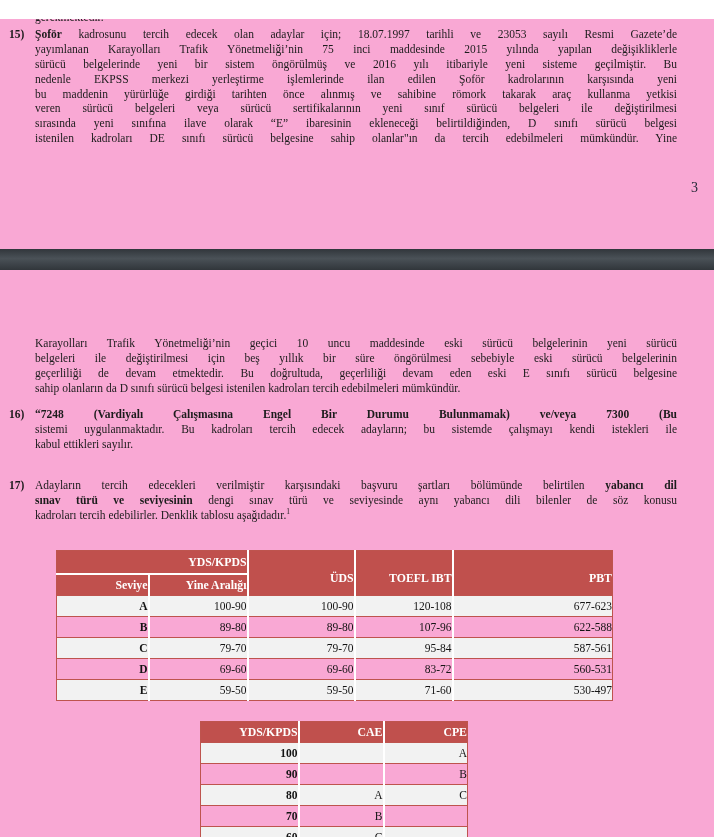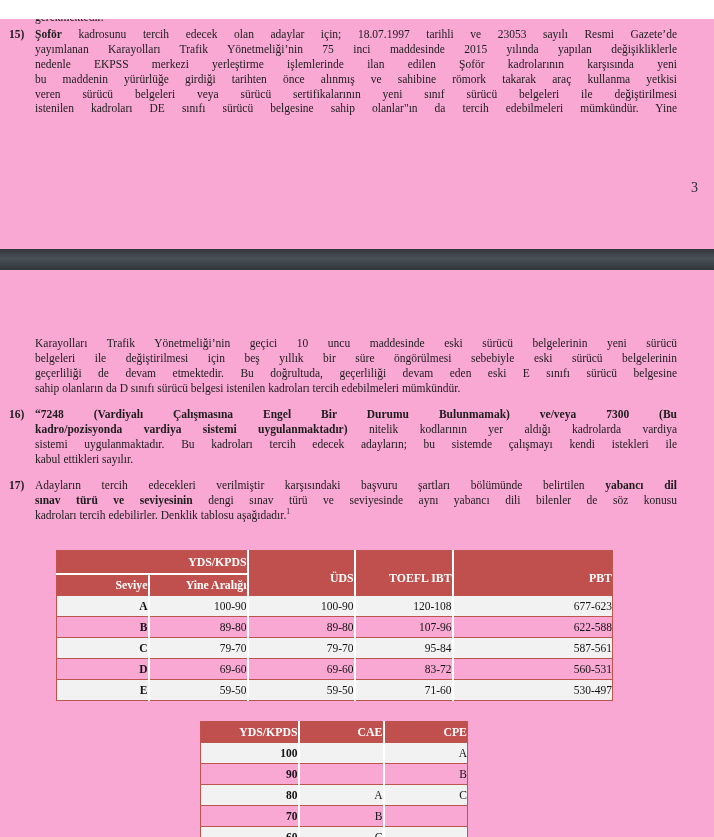--- a/index.html
+++ b/index.html
@@ -37,41 +37,42 @@
 <body>
 
 <div class="page">
 
   <div class="clip-line">gerekmektedir.</div>
 
   <div class="num" style="top:8px">15)</div>
   <div class="para" style="top:8px">
       <div class="line"><span class="b">Şoför</span><span> kadrosunu tercih edecek olan adaylar için; 18.07.1997 tarihli ve 23053 sayılı Resmi Gazete’de</span></div>
       <div class="line"><span>yayımlanan Karayolları Trafik Yönetmeliği’nin 75 inci maddesinde 2015 yılında yapılan değişikliklerle</span></div>
+      <div class="line"><span>sürücü belgelerinde yeni bir sistem öngörülmüş ve 2016 yılı itibariyle yeni sisteme geçilmiştir. Bu</span></div>
       <div class="line"><span>nedenle EKPSS merkezi yerleştirme işlemlerinde ilan edilen Şoför kadrolarının karşısında yeni</span></div>
       <div class="line"><span>bu maddenin yürürlüğe girdiği tarihten önce alınmış ve sahibine römork takarak araç kullanma yetkisi</span></div>
       <div class="line"><span>veren sürücü belgeleri veya sürücü sertifikalarının yeni sınıf sürücü belgeleri ile değiştirilmesi</span></div>
+      <div class="line"><span>sırasında yeni sınıfına ilave olarak “E” ibaresinin ekleneceği belirtildiğinden, D sınıfı sürücü belgesi</span></div>
       <div class="line"><span>istenilen kadroları DE sınıfı sürücü belgesine sahip olanlar"ın da tercih edebilmeleri mümkündür. Yine</span></div>
     </div>
 
   <div class="pageno">3</div>
 
   <div class="band"></div>
 
   <div class="para" style="top:317px">
       <div class="line"><span>Karayolları Trafik Yönetmeliği’nin geçici 10 uncu maddesinde eski sürücü belgelerinin yeni sürücü</span></div>
       <div class="line"><span>belgeleri ile değiştirilmesi için beş yıllık bir süre öngörülmesi sebebiyle eski sürücü belgelerinin</span></div>
       <div class="line"><span>geçerliliği de devam etmektedir. Bu doğrultuda, geçerliliği devam eden eski E sınıfı sürücü belgesine</span></div>
       <div class="line nj"><span>sahip olanların da D sınıfı sürücü belgesi istenilen kadroları tercih edebilmeleri mümkündür.</span></div>
     </div>
 
   <div class="num" style="top:388px">16)</div>
   <div class="para" style="top:388px">
       <div class="line"><span class="b">“7248 (Vardiyalı Çalışmasına Engel Bir Durumu Bulunmamak) ve/veya 7300 (Bu</span></div>
-      <div class="line"><span class="b">kadro/pozisyonda vardiya sistemi uygulanmaktadır)</span><span> nitelik kodlarının yer aldığı kadrolarda vardiya</span></div>
       <div class="line"><span>sistemi uygulanmaktadır. Bu kadroları tercih edecek adayların; bu sistemde çalışmayı kendi istekleri ile</span></div>
       <div class="line nj"><span>kabul ettikleri sayılır.</span></div>
     </div>
 
   <div class="num" style="top:459px">17)</div>
   <div class="para" style="top:459px">
       <div class="line"><span>Adayların tercih edecekleri verilmiştir karşısındaki başvuru şartları bölümünde belirtilen </span><span class="b">yabancı dil</span></div>
       <div class="line"><span class="b">sınav türü ve seviyesinin</span><span> dengi sınav türü ve seviyesinde aynı yabancı dili bilenler de söz konusu</span></div>
       <div class="line nj"><span>kadroları tercih edebilirler. Denklik tablosu aşağıdadır.</span><span class="sup">1</span></div>
     </div>

